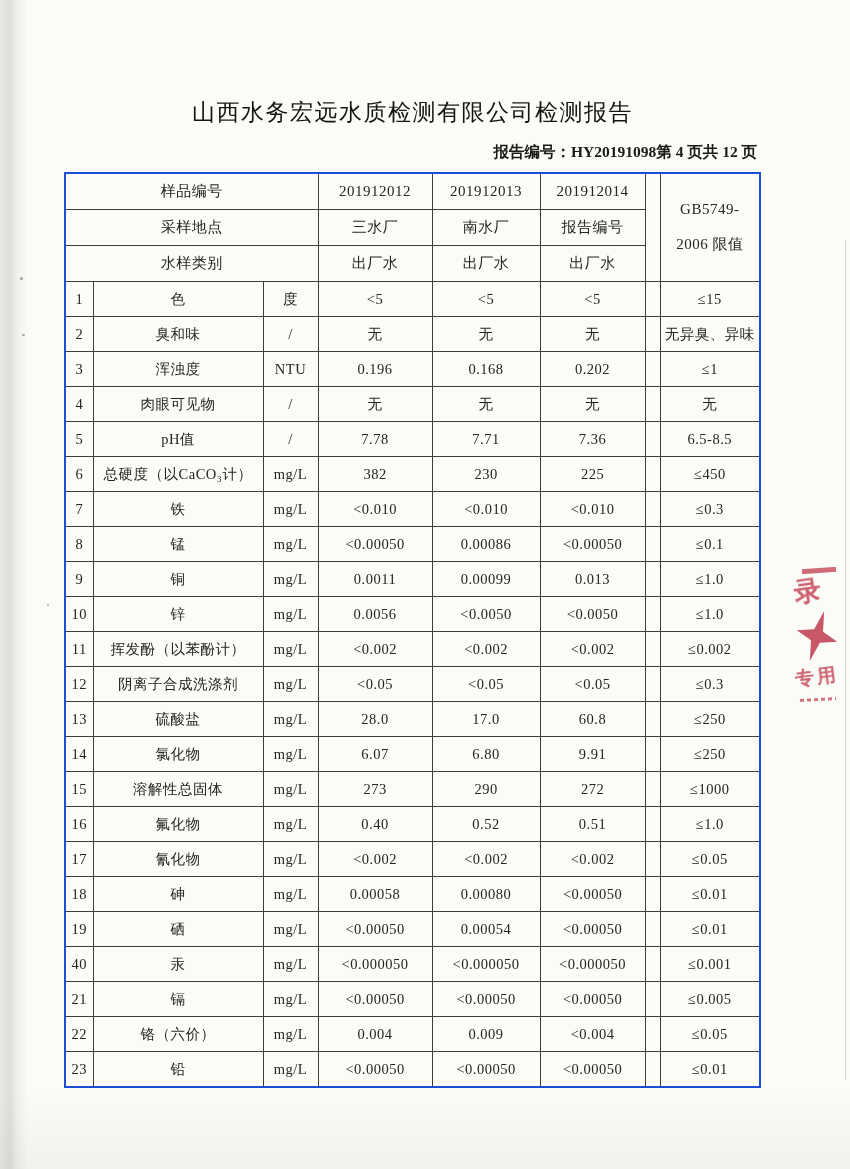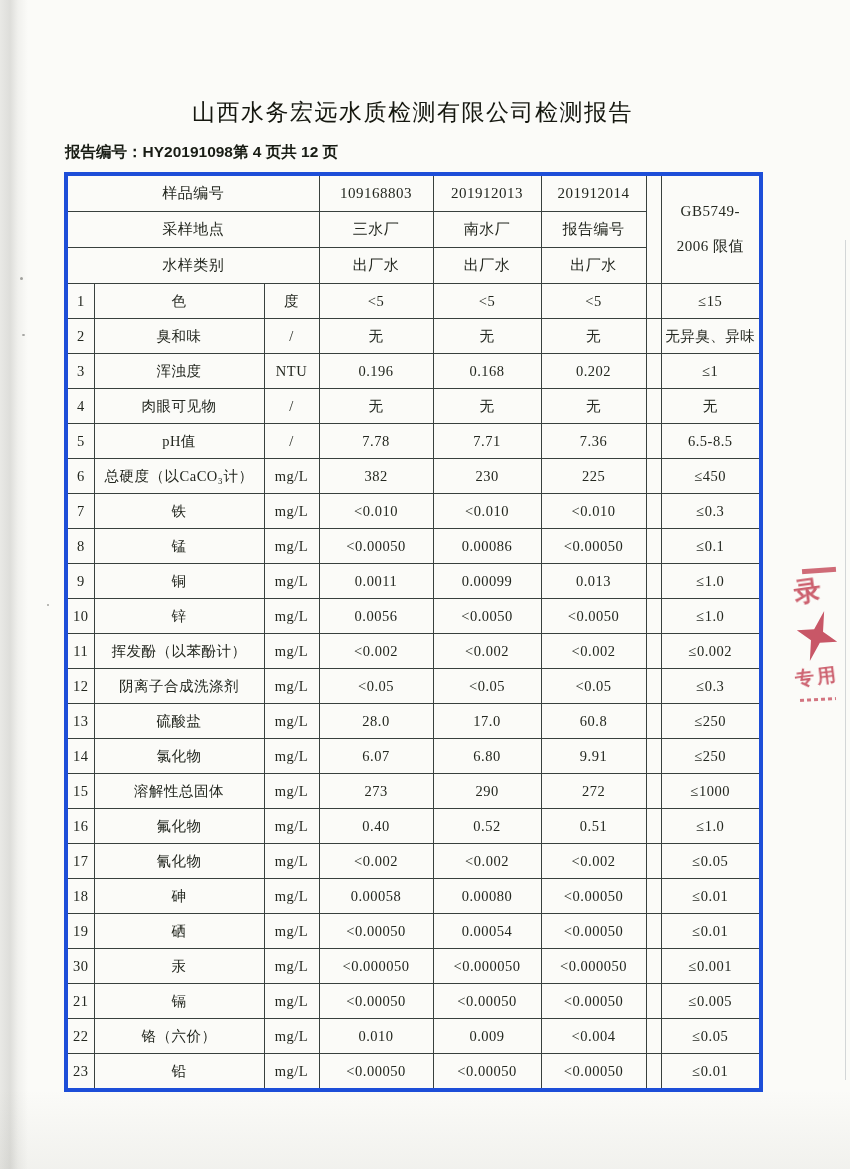--- a/index.html
+++ b/index.html
@@ -43,34 +43,34 @@
     position: absolute; top: 97px; left: 65px; width: 695px;
     text-align: center;
     font-family: "Liberation Sans", "DejaVu Sans", sans-serif;
     font-weight: normal;
     font-size: 23px;
     letter-spacing: 1.5px;
     color: #15170f;
   }
   .meta {
     position: absolute; top: 142px; left: 65px; width: 692px;
-    display: flex; justify-content: flex-start; align-items: baseline;
-    font-family: Liberation Sans, sans-serif;
+    display: flex; justify-content: flex-end; align-items: baseline;
+    font-family: Liberation Serif, serif;
     font-weight: bold;
     font-size: 15.5px;
     color: #181c14;
   }
 
   
   .tablewrap { position: absolute; left: 64px; top: 172px; }
   table.report {
     border-collapse: collapse;
     table-layout: fixed;
     width: 696px;
-    border: 4px solid #1d4ed8;
+    border: 2px solid #1d4ed8;
   }
   table.report td {
     border: 1px solid #39413e;
     text-align: center;
     vertical-align: middle;
     padding: 0;
     height: 34px;
     font-size: 14.5px;
     letter-spacing: 0.5px;
     white-space: nowrap;
@@ -142,21 +142,21 @@
         <col style="width:55px">
       <col style="width:114px">
         <col style="width:108px">
         <col style="width:105px">
       <col style="width:15px">
         <col style="width:100px">
     </colgroup>
     <thead>
       <tr>
         <td colspan="3">样品编号</td>
-        <td>109168803</td>
+        <td>201912012</td>
         <td>201912013</td>
         <td>201912014</td>
         <td class="c-gap" rowspan="3"></td>
         <td class="c-limit limit-head" rowspan="3">
           <div class="lh1">GB5749-</div>
           <div>2006 限值</div>
         </td>
       </tr>
       <tr>
         <td colspan="3">采样地点</td>
@@ -356,21 +356,21 @@
           <td>19</td>
           <td class="c-name">硒</td>
           <td>mg/L</td>
           <td>&lt;0.00050</td>
           <td>0.00054</td>
           <td>&lt;0.00050</td>
           <td class="c-gap"></td>
           <td class="c-limit">≤0.01</td>
         </tr>
         <tr>
-          <td>30</td>
+          <td>40</td>
           <td class="c-name">汞</td>
           <td>mg/L</td>
           <td>&lt;0.000050</td>
           <td>&lt;0.000050</td>
           <td>&lt;0.000050</td>
           <td class="c-gap"></td>
           <td class="c-limit">≤0.001</td>
         </tr>
         <tr>
           <td>21</td>
@@ -379,21 +379,21 @@
           <td>&lt;0.00050</td>
           <td>&lt;0.00050</td>
           <td>&lt;0.00050</td>
           <td class="c-gap"></td>
           <td class="c-limit">≤0.005</td>
         </tr>
         <tr>
           <td>22</td>
           <td class="c-name">铬（六价）</td>
           <td>mg/L</td>
-          <td>0.010</td>
+          <td>0.004</td>
           <td>0.009</td>
           <td>&lt;0.004</td>
           <td class="c-gap"></td>
           <td class="c-limit">≤0.05</td>
         </tr>
         <tr>
           <td>23</td>
           <td class="c-name">铅</td>
           <td>mg/L</td>
           <td>&lt;0.00050</td>

